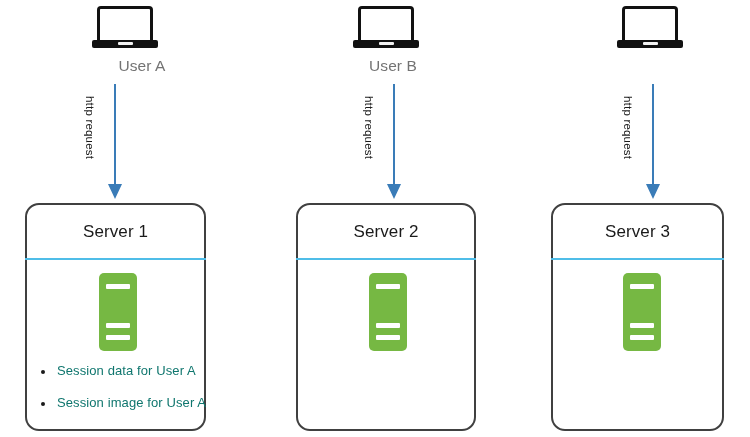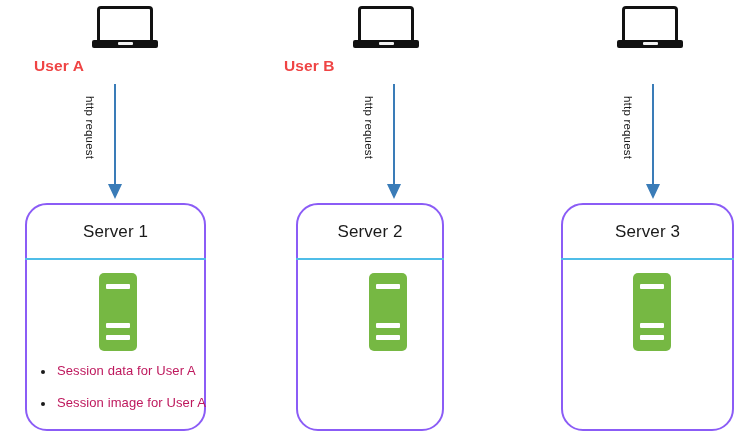--- a/index.html
+++ b/index.html
@@ -70,25 +70,24 @@
     height: 3px;
     background: #f2f2f2;
     border-radius: 1px;
   }
 
   
   .user-label {
     position: absolute;
     top: 57px;
     width: 100%;
-    text-align: left;
+    text-align: center;
     font-size: 15.5px;
-    color: #ef4444;
+    color: #737373;
     letter-spacing: 0.1px;
-    font-weight: bold;
   }
   .col-1 .user-label { padding-left: 34px; box-sizing: border-box; }
   .col-2 .user-label { padding-left: 14px; box-sizing: border-box; }
   .col-3 .user-label { padding-left: 4px;  box-sizing: border-box; }
 
   
   .arrow {
     position: absolute;
     top: 84px;
     height: 116px;
@@ -128,28 +127,28 @@
   }
   .col-1 .arrow-label { left: 96px; }
   .col-2 .arrow-label { left: 105px; }
   .col-3 .arrow-label { left: 94px; }
 
   
   .server-box {
     position: absolute;
     top: 203px;
     height: 228px;
-    border: 2px solid #8b5cf6;
-    border-radius: 22px;
+    border: 2px solid #404040;
+    border-radius: 14px;
     box-sizing: border-box;
     background: #ffffff;
   }
   .col-1 .server-box { left: 25px; width: 181px; }
-  .col-2 .server-box { left: 26px; width: 148px; padding-left: 36px; }
-  .col-3 .server-box { left: 21px; width: 173px; }
+  .col-2 .server-box { left: 26px; width: 180px; padding-left: 36px; }
+  .col-3 .server-box { left: 11px; width: 173px; }
 
   .server-title {
     position: absolute;
     top: 17px;
     left: 0;
     width: 100%;
     text-align: center;
     font-size: 17px;
     color: #1a1a1a;
     letter-spacing: 0.1px;
@@ -193,21 +192,21 @@
     position: absolute;
     top: 158px;
     left: 0;
     right: 0;
   }
   .bullet-row {
     position: relative;
     height: 32px;
     padding-left: 16px;
     font-size: 13px;
-    color: #be185d;
+    color: #0f766e;
   }
   .bullet-dot {
     position: absolute;
     left: 14px;
     top: 7px;
     width: 4px;
     height: 4px;
     border-radius: 50%;
     background: #1a1a1a;
   }

